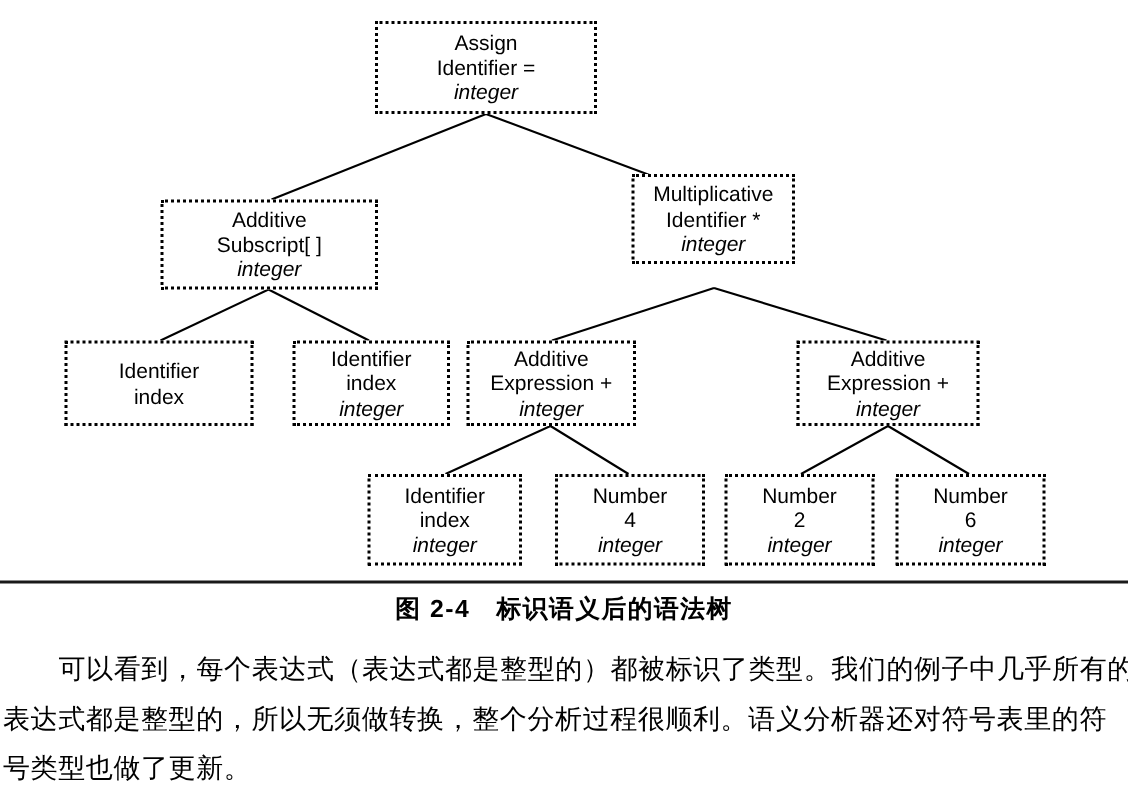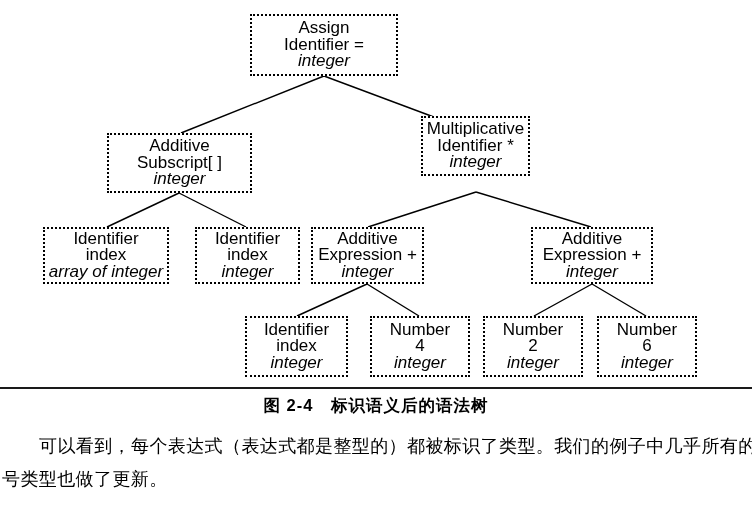--- a/index.html
+++ b/index.html
@@ -16,21 +16,21 @@
   .node {
     position: absolute;
     border: 2px dotted #000;
     background: #fff;
     display: flex;
     flex-direction: column;
     align-items: center;
     justify-content: center;
     text-align: center;
     font-family: "Liberation Sans", "DejaVu Sans", sans-serif;
-    font-size: 17px;
+    font-size: 14px;
     line-height: 16.5px;
     color: #000;
   }
   .node .type {
     font-weight: normal;
     font-style: italic;
   }
   #edges {
     position: absolute;
     left: 0; top: 0;
@@ -106,21 +106,20 @@
 
   <div class="node" style="left:421px; top:116px; width:109px; height:60px;">
     <span>Multiplicative</span>
     <span>Identifier *</span>
     <span class="type">integer</span>
   </div>
 
   <div class="node" style="left:43px; top:227px; width:126px; height:57px;">
     <span>Identifier</span>
     <span>index</span>
-    <span class="type">array of integer</span>
   </div>
 
   <div class="node" style="left:195px; top:227px; width:105px; height:57px;">
     <span>Identifier</span>
     <span>index</span>
     <span class="type">integer</span>
   </div>
 
   <div class="node" style="left:311px; top:227px; width:113px; height:57px;">
     <span>Additive</span>
@@ -156,16 +155,17 @@
     <span>Number</span>
     <span>6</span>
     <span class="type">integer</span>
   </div>
 
   <div class="rule"></div>
   <div class="caption">图 2-4　标识语义后的语法树</div>
 
   <div class="body-text">
     <div class="line indent">可以看到，每个表达式（表达式都是整型的）都被标识了类型。我们的例子中几乎所有的</div>
+    <div class="line">表达式都是整型的，所以无须做转换，整个分析过程很顺利。语义分析器还对符号表里的符</div>
     <div class="line">号类型也做了更新。</div>
   </div>
 
 </div>
 
 </body></html>

